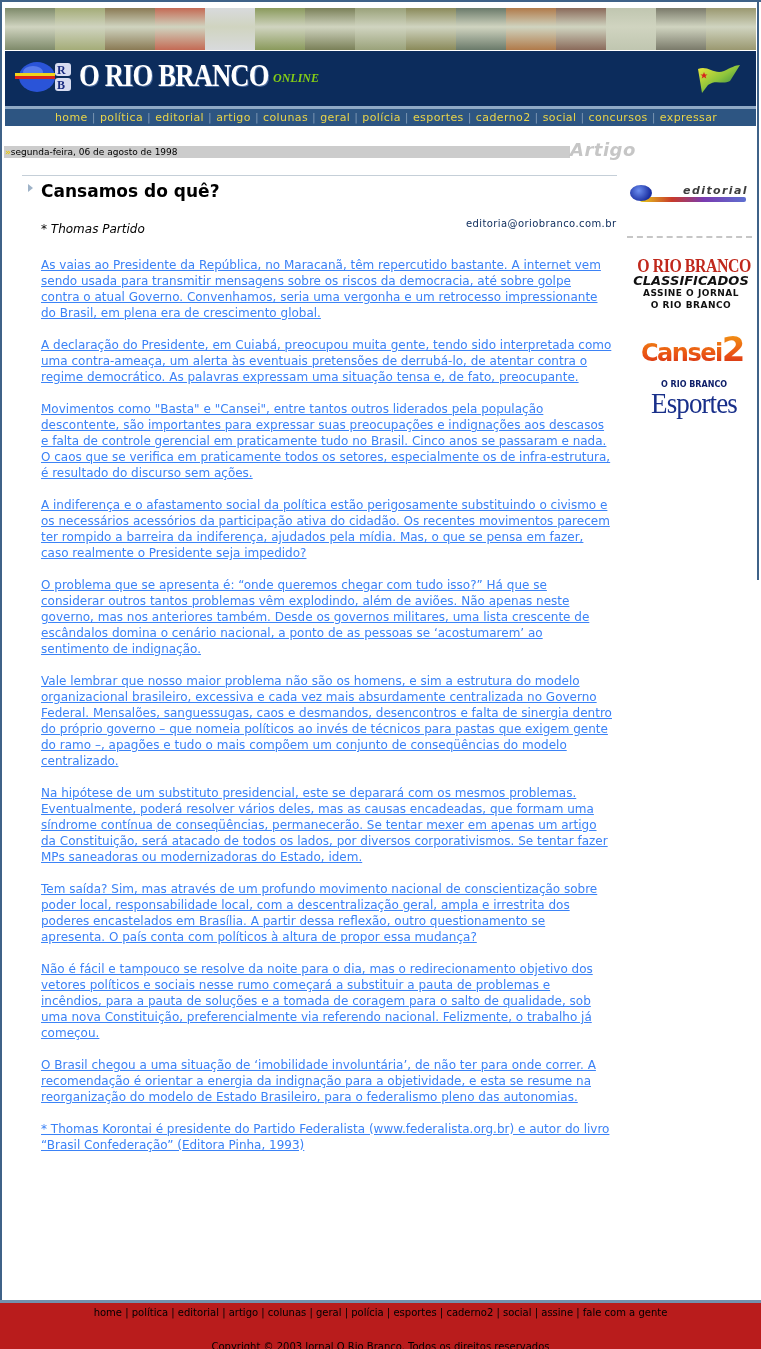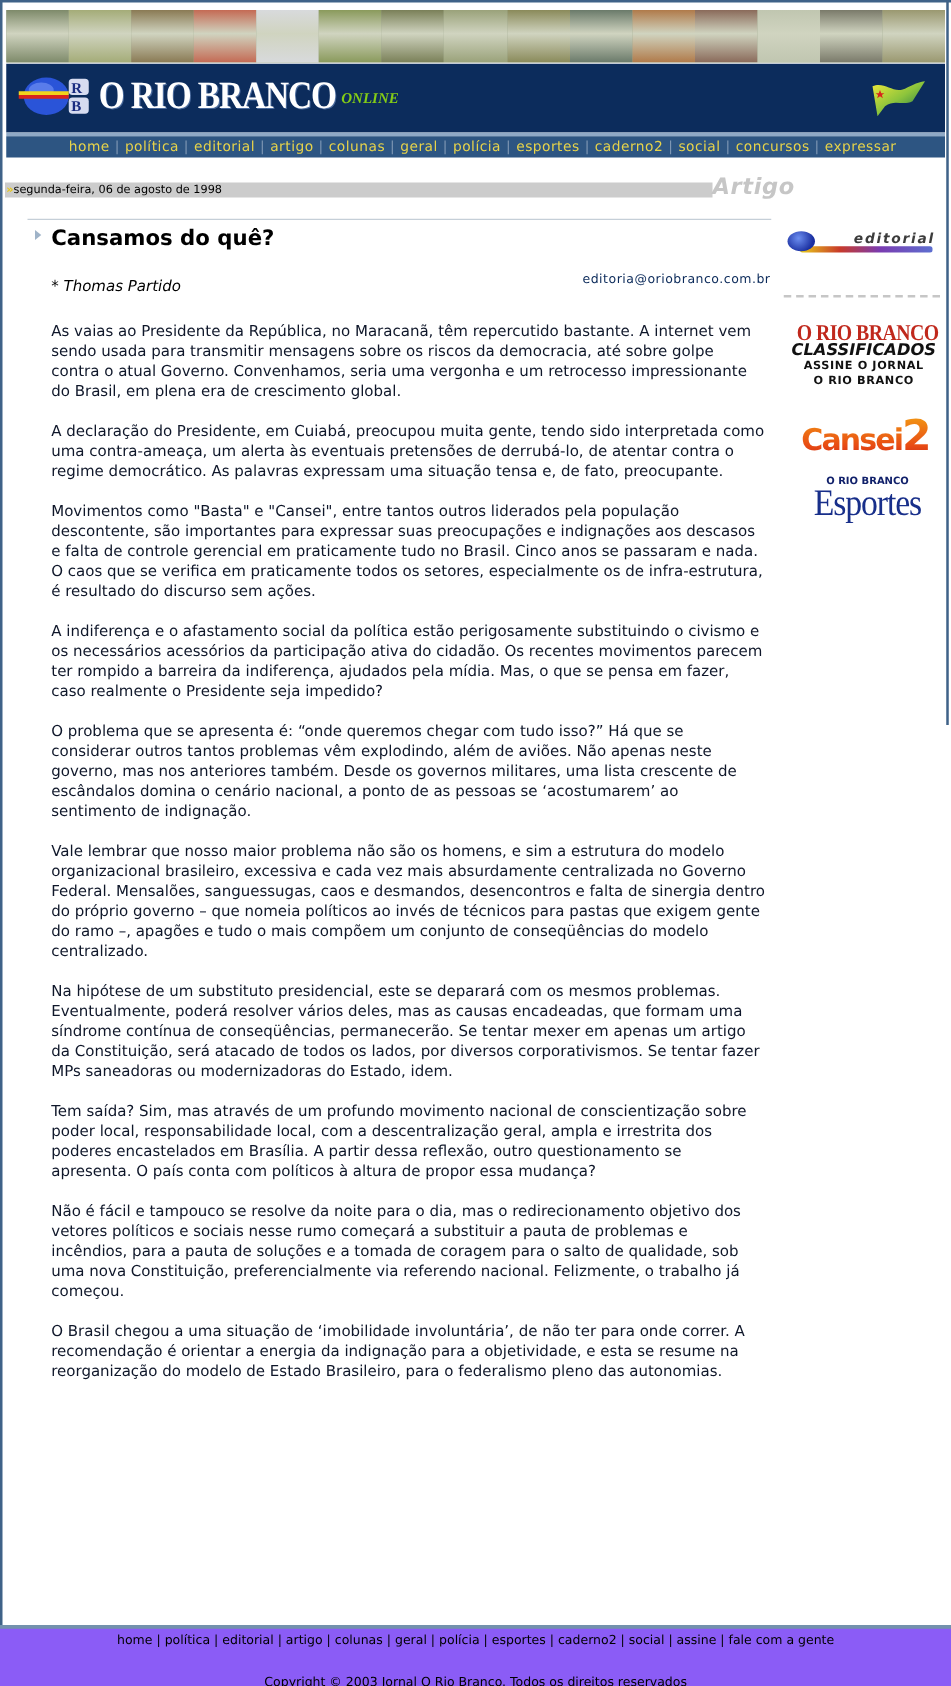--- a/index.html
+++ b/index.html
@@ -75,21 +75,21 @@
     border-top: 4px solid transparent; border-bottom: 4px solid transparent; border-left: 5px solid #9fb3c8;
   }
   .title {
     position: absolute; left: 41px; top: 181px; font-size: 17px; font-weight: bold; color: #000; text-align: right;
   }
   .byline {
     position: absolute; left: 41px; top: 222px; font-size: 12px; font-style: italic; color: #000;
   }
   .article {
     position: absolute; left: 41px; top: 257px; width: 572px;
-    font-size: 12px; line-height: 16px; color: #0f172a;
+    font-size: 12px; line-height: 16px; color: #3b82f6; text-decoration: underline;
   }
   .article p { margin-bottom: 16px; }
 
   
   .editorial-badge { position: absolute; left: 630px; top: 183px; width: 120px; height: 24px; }
   .editorial-badge .globe {
     position: absolute; left: 0; top: 2px; width: 22px; height: 16px; border-radius: 50%;
     background: radial-gradient(circle at 40% 35%, #6c8ef0, #1a2fa0 70%);
   }
   .editorial-badge .swoosh {
@@ -121,21 +121,21 @@
 
   .esportes { position: absolute; left: 640px; top: 380px; width: 108px; text-align: center; }
   .esportes .small { font-size: 8px; font-weight: bold; color: #10206a; }
   .esportes .big {
     font-family: "Liberation Serif", serif; font-size: 30px; color: #182f8a; line-height: 28px;
     letter-spacing: -1px; transform: scaleX(0.9);
   }
 
   
   .footer {
-    position: absolute; left: 0; top: 1300px; width: 761px; height: 49px; background: #8b5cf6;
+    position: absolute; left: 0; top: 1300px; width: 761px; height: 49px; background: #b91c1c;
     border-top: 3px solid #7391ad;
   }
   .footnav {
     position: absolute; left: 0; top: 4px; width: 761px; text-align: center; font-size: 10px; color: #000;
   }
   .footnav .item { color: #000; text-decoration: none; }
   .copyright {
     position: absolute; left: 0; top: 38px; width: 761px; text-align: center; font-size: 10px; color: #000;
   }
 </style>
@@ -231,20 +231,21 @@
     <p>As vaias ao Presidente da República, no Maracanã, têm repercutido bastante. A internet vem sendo usada para transmitir mensagens sobre os riscos da democracia, até sobre golpe contra o atual Governo. Convenhamos, seria uma vergonha e um retrocesso impressionante do Brasil, em plena era de crescimento global.</p>
     <p>A declaração do Presidente, em Cuiabá, preocupou muita gente, tendo sido interpretada como uma contra-ameaça, um alerta às eventuais pretensões de derrubá-lo, de atentar contra o regime democrático. As palavras expressam uma situação tensa e, de fato, preocupante.</p>
     <p>Movimentos como "Basta" e "Cansei", entre tantos outros liderados pela população descontente, são importantes para expressar suas preocupações e indignações aos descasos e falta de controle gerencial em praticamente tudo no Brasil. Cinco anos se passaram e nada. O caos que se verifica em praticamente todos os setores, especialmente os de infra-estrutura, é resultado do discurso sem ações.</p>
     <p>A indiferença e o afastamento social da política estão perigosamente substituindo o civismo e os necessários acessórios da participação ativa do cidadão. Os recentes movimentos parecem ter rompido a barreira da indiferença, ajudados pela mídia. Mas, o que se pensa em fazer, caso realmente o Presidente seja impedido?</p>
     <p>O problema que se apresenta é: “onde queremos chegar com tudo isso?” Há que se considerar outros tantos problemas vêm explodindo, além de aviões. Não apenas neste governo, mas nos anteriores também. Desde os governos militares, uma lista crescente de escândalos domina o cenário nacional, a ponto de as pessoas se ‘acostumarem’ ao sentimento de indignação.</p>
     <p>Vale lembrar que nosso maior problema não são os homens, e sim a estrutura do modelo organizacional brasileiro, excessiva e cada vez mais absurdamente centralizada no Governo Federal. Mensalões, sanguessugas, caos e desmandos, desencontros e falta de sinergia dentro do próprio governo – que nomeia políticos ao invés de técnicos para pastas que exigem gente do ramo –, apagões e tudo o mais compõem um conjunto de conseqüências do modelo centralizado.</p>
     <p>Na hipótese de um substituto presidencial, este se deparará com os mesmos problemas. Eventualmente, poderá resolver vários deles, mas as causas encadeadas, que formam uma síndrome contínua de conseqüências, permanecerão. Se tentar mexer em apenas um artigo da Constituição, será atacado de todos os lados, por diversos corporativismos. Se tentar fazer MPs saneadoras ou modernizadoras do Estado, idem.</p>
     <p>Tem saída? Sim, mas através de um profundo movimento nacional de conscientização sobre poder local, responsabilidade local, com a descentralização geral, ampla e irrestrita dos poderes encastelados em Brasília. A partir dessa reflexão, outro questionamento se apresenta. O país conta com políticos à altura de propor essa mudança?</p>
     <p>Não é fácil e tampouco se resolve da noite para o dia, mas o redirecionamento objetivo dos vetores políticos e sociais nesse rumo começará a substituir a pauta de problemas e incêndios, para a pauta de soluções e a tomada de coragem para o salto de qualidade, sob uma nova Constituição, preferencialmente via referendo nacional. Felizmente, o trabalho já começou.</p>
     <p>O Brasil chegou a uma situação de ‘imobilidade involuntária’, de não ter para onde correr. A recomendação é orientar a energia da indignação para a objetividade, e esta se resume na reorganização do modelo de Estado Brasileiro, para o federalismo pleno das autonomias.</p>
+    <p>* Thomas Korontai é presidente do Partido Federalista (www.federalista.org.br) e autor do livro “Brasil Confederação” (Editora Pinha, 1993)</p>
   </div>
 
 <div class="editorial-badge">
   <span class="swoosh"></span>
   <span class="globe"></span>
   <span class="lbl">editorial</span>
 </div>
 <div class="dashed"></div>
 
 <div class="classificados">

